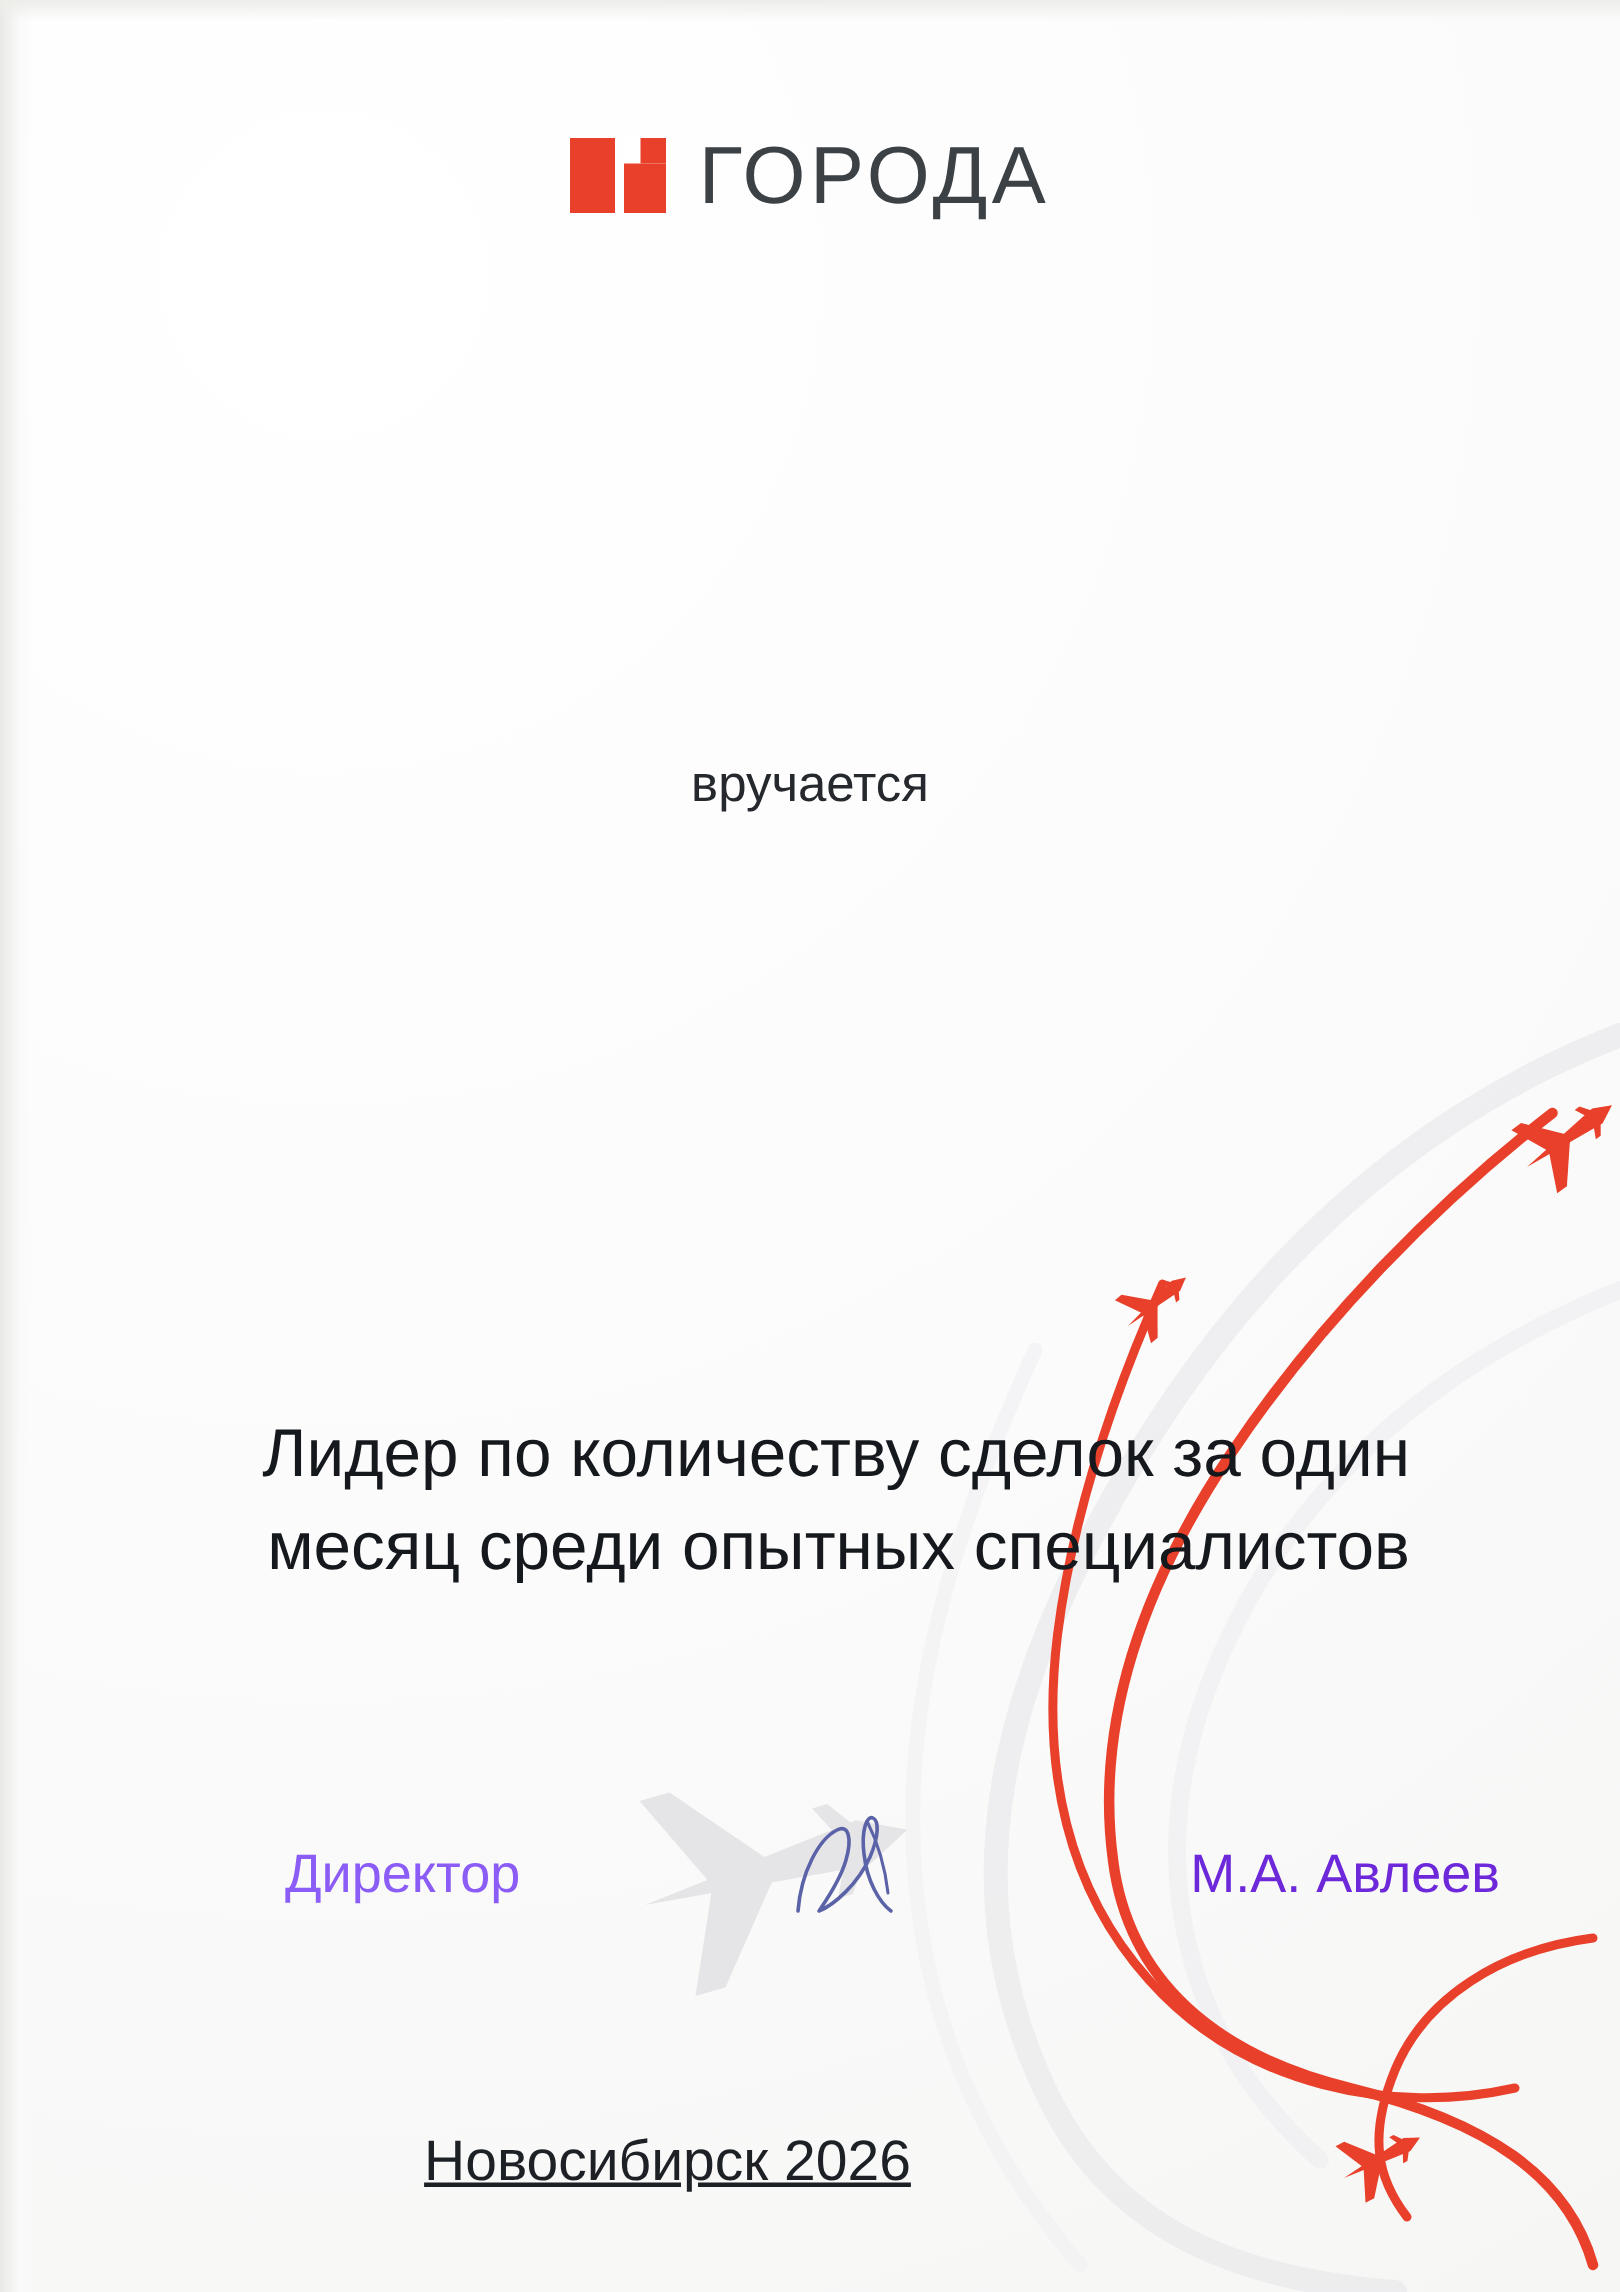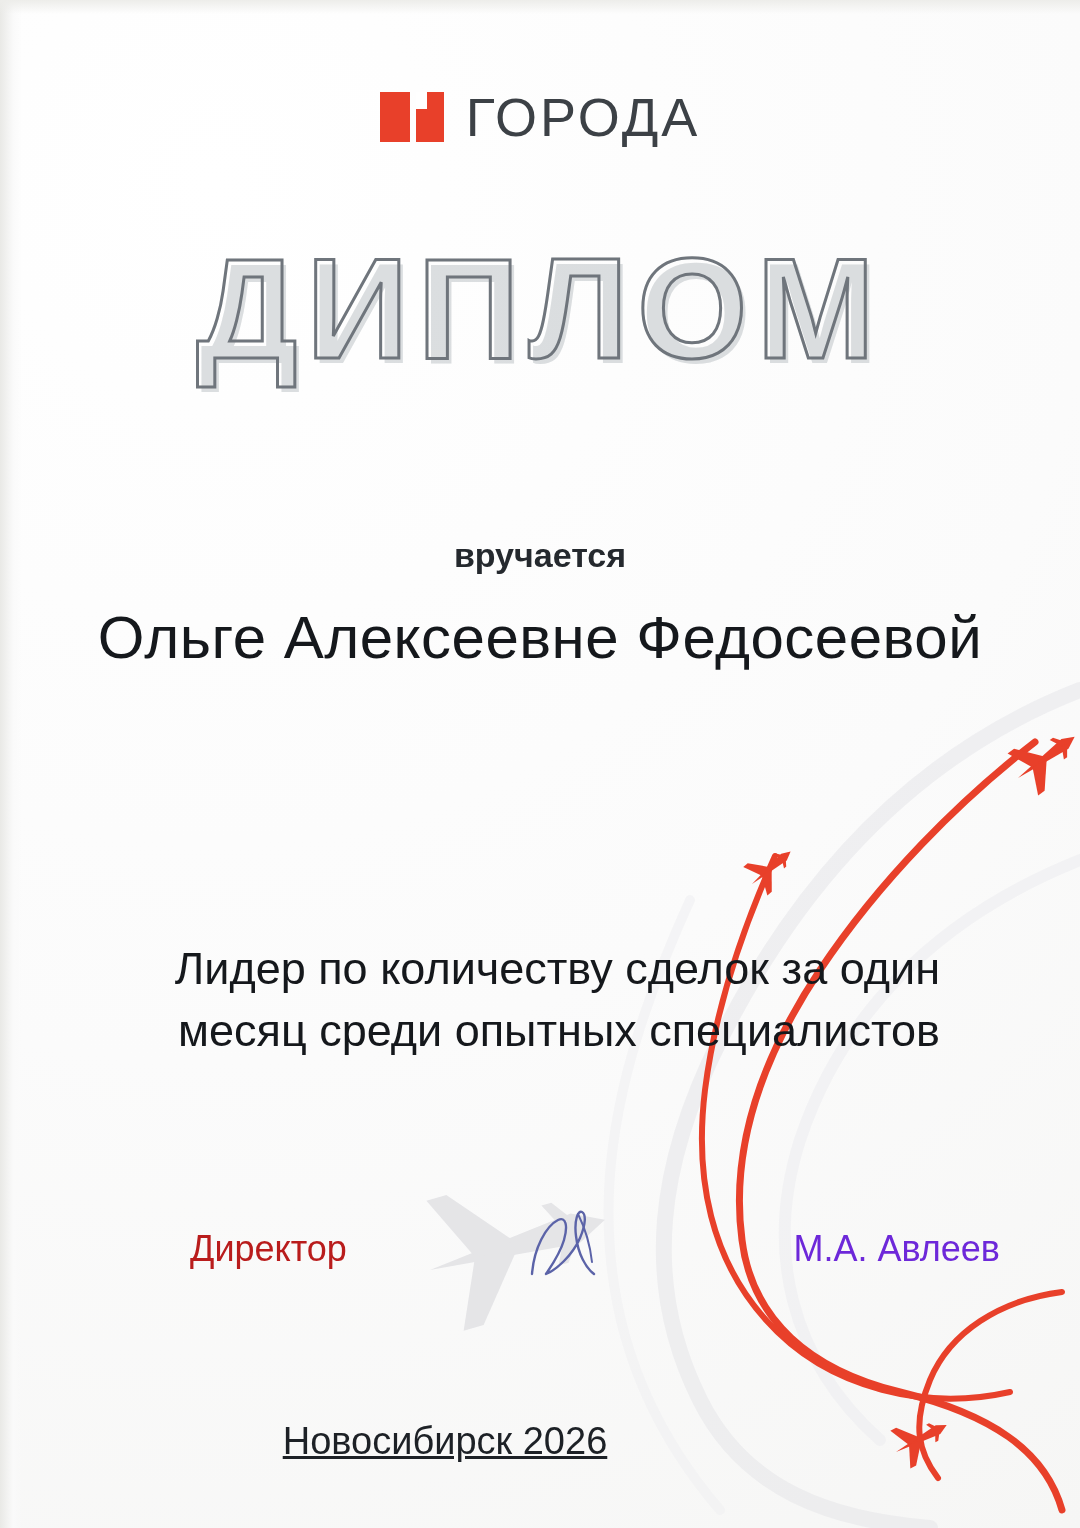--- a/index.html
+++ b/index.html
@@ -108,27 +108,27 @@
     color: transparent;
     -webkit-text-stroke: 3px #6f757c;
     text-shadow: 4px 5px 0 rgba(190,194,198,0.55);
     font-family: "Liberation Sans", sans-serif;
     white-space: nowrap;
   }
 
   
   .awarded-to-label {
     position: absolute;
-    top: 536px;
+    top: 504px;
     left: 0;
     width: 100%;
     text-align: center;
     font-size: 34px;
     color: #25292e;
-    font-weight: 700;
+    font-weight: 400;
   }
   .recipient {
     position: absolute;
     top: 598px;
     left: 0;
     width: 100%;
     text-align: center;
     font-size: 60px;
     line-height: 1.32;
     color: #15181c;
@@ -162,21 +162,21 @@
     position: absolute;
     top: 1228px;
     left: 190px;
     width: 810px;
     display: flex;
     align-items: center;
     justify-content: space-between;
   }
   .sign-title {
     font-size: 36px;
-    color: #b91c1c;
+    color: #8b5cf6;
   }
   .sign-name {
     font-size: 36px;
     color: #6d28d9;
   }
   .signature-mark {
     position: absolute;
     top: 1196px;
     left: 520px;
     width: 130px;
@@ -267,24 +267,22 @@
   <div class="logo-row">
     <span class="logo-mark">
       <span class="bar-left"></span>
       <span class="bar-right"></span>
       <span class="notch"></span>
       <span class="notch2"></span>
     </span>
     <span class="logo-text">ГОРОДА</span>
   </div>
 
-  <div class="diploma-title">ДИПЛОМ</div>
 
   <div class="awarded-to-label">вручается</div>
-  <div class="recipient">Ольге Алексеевне Федосеевой</div>
 
   <div class="nomination-text">Лидер по количеству сделок за один месяц среди опытных специалистов</div>
 
   <div class="sign-row">
     <span class="sign-title">Директор</span>
     <span class="sign-name">М.А. Авлеев</span>
   </div>
 
   <div class="signature-mark">
     <svg width="130" height="90" viewBox="0 0 130 90" fill="none" xmlns="http://www.w3.org/2000/svg">

